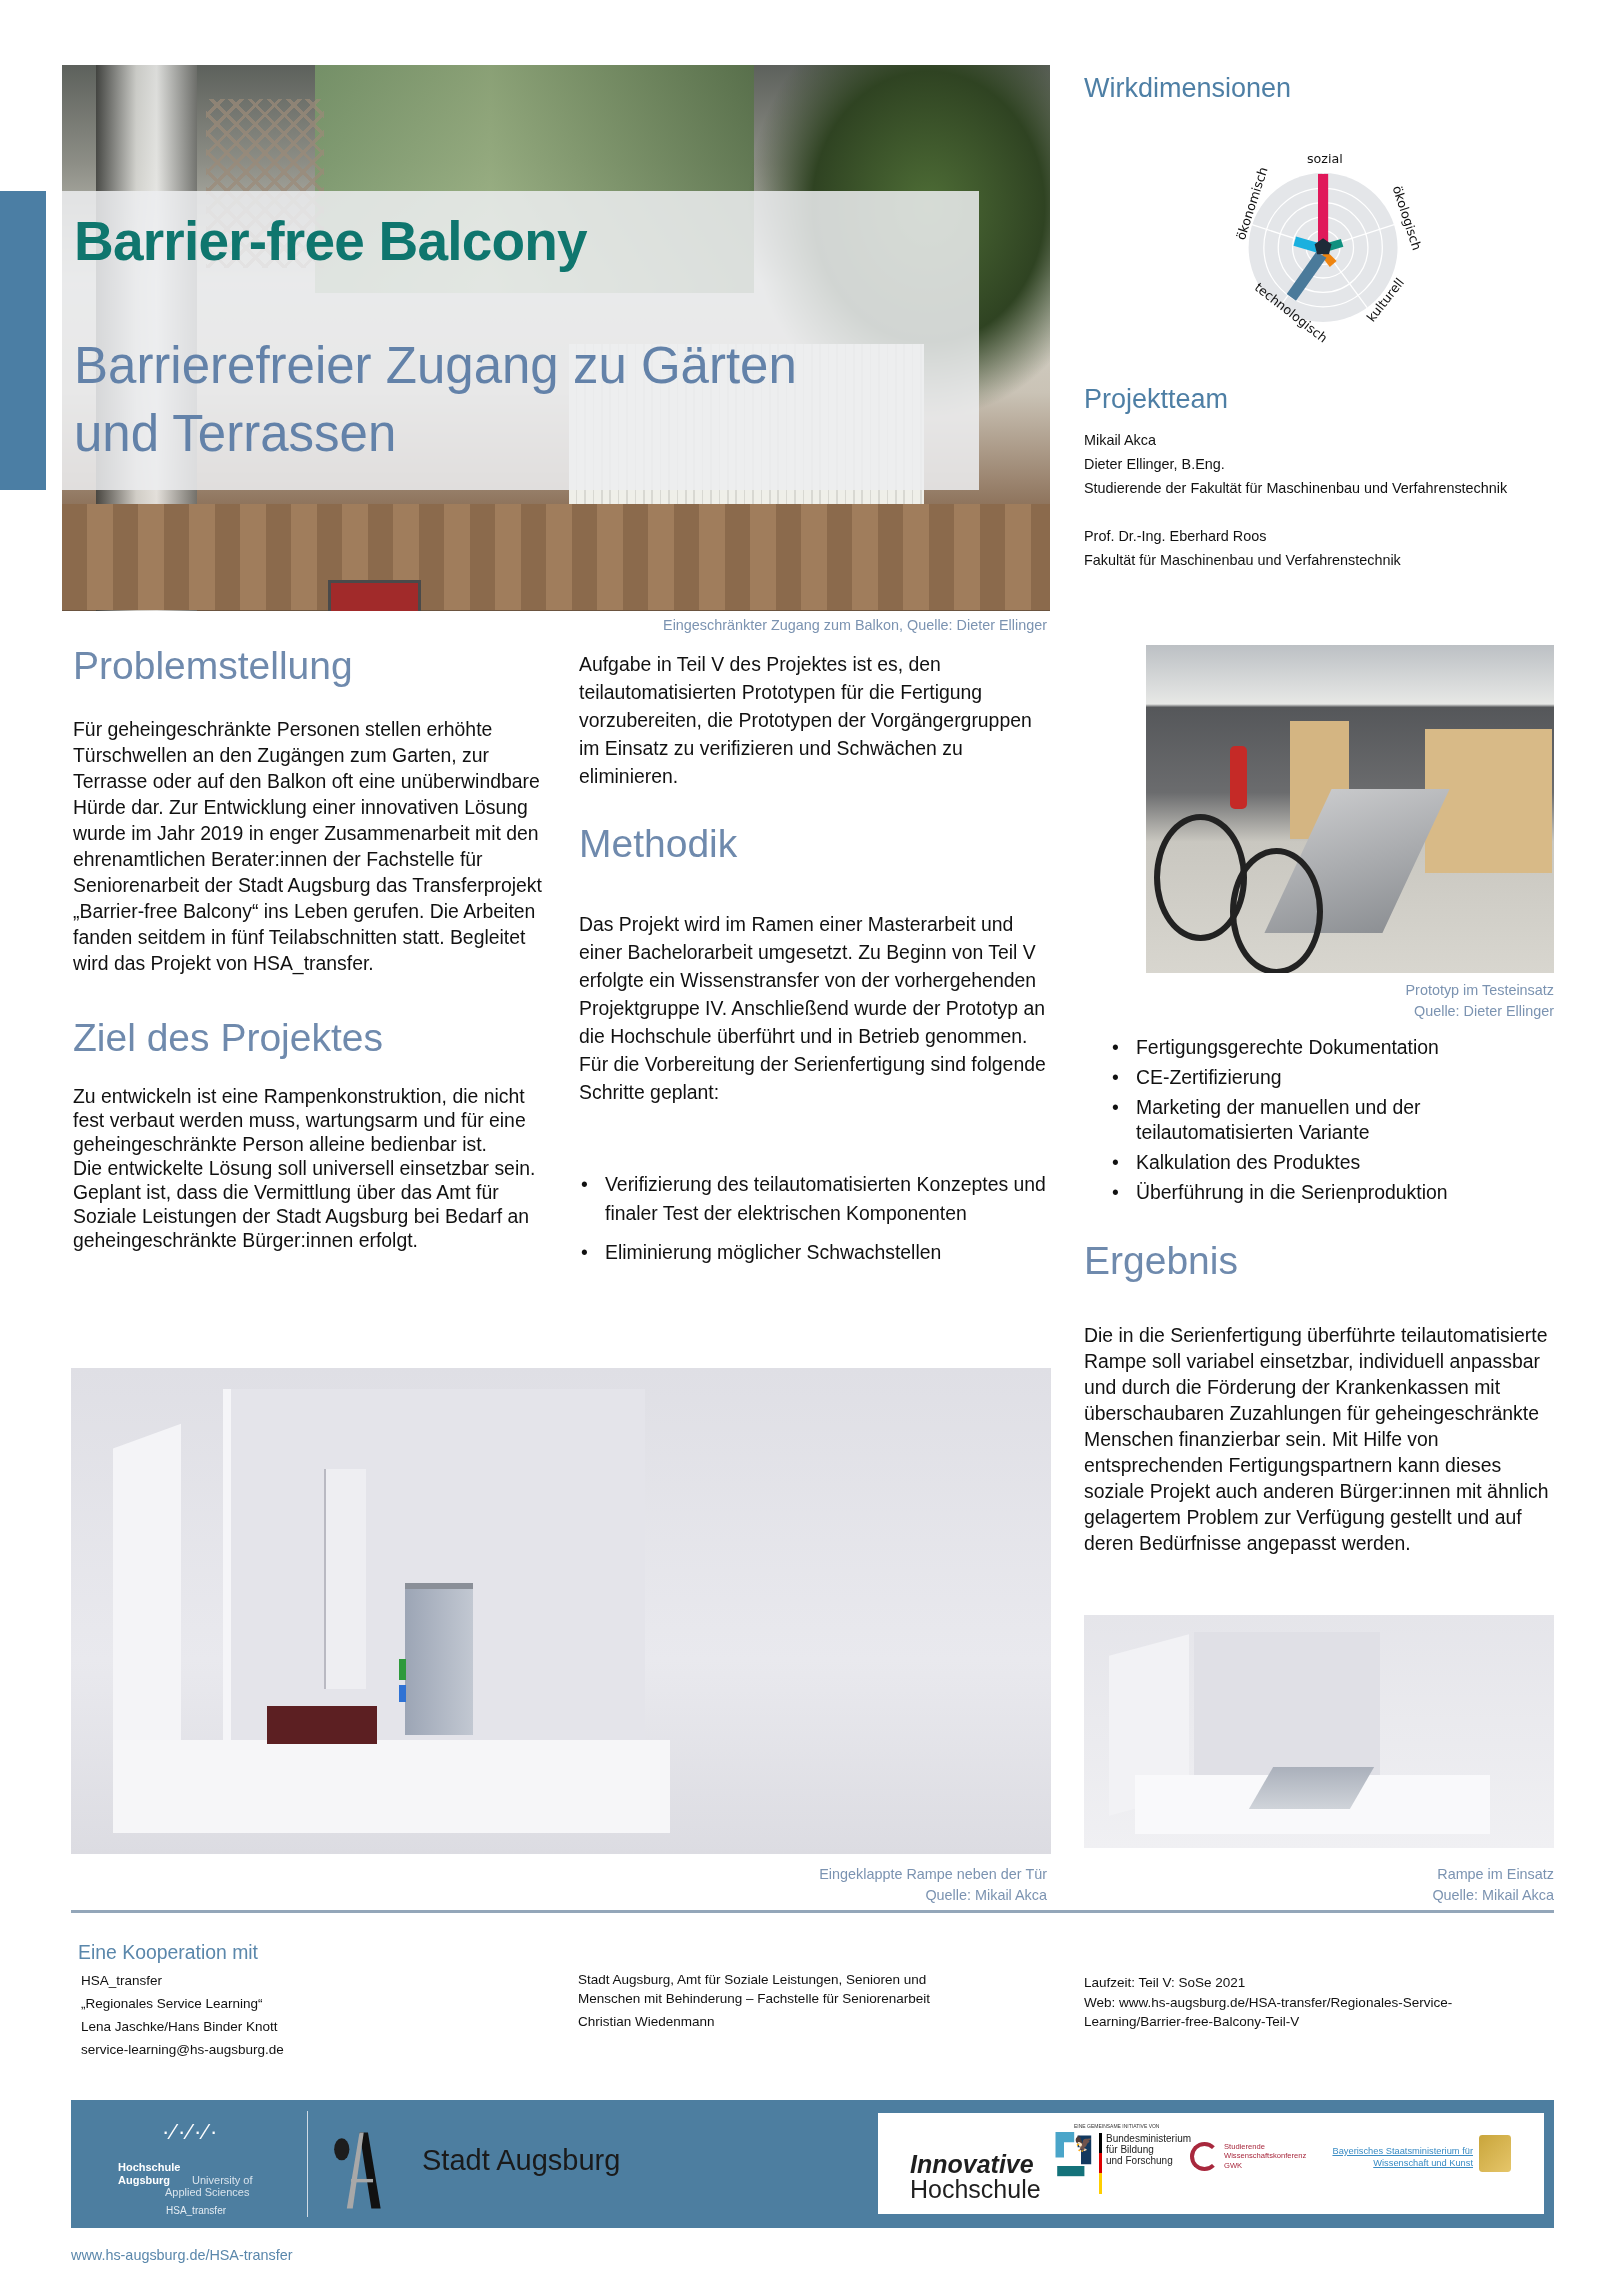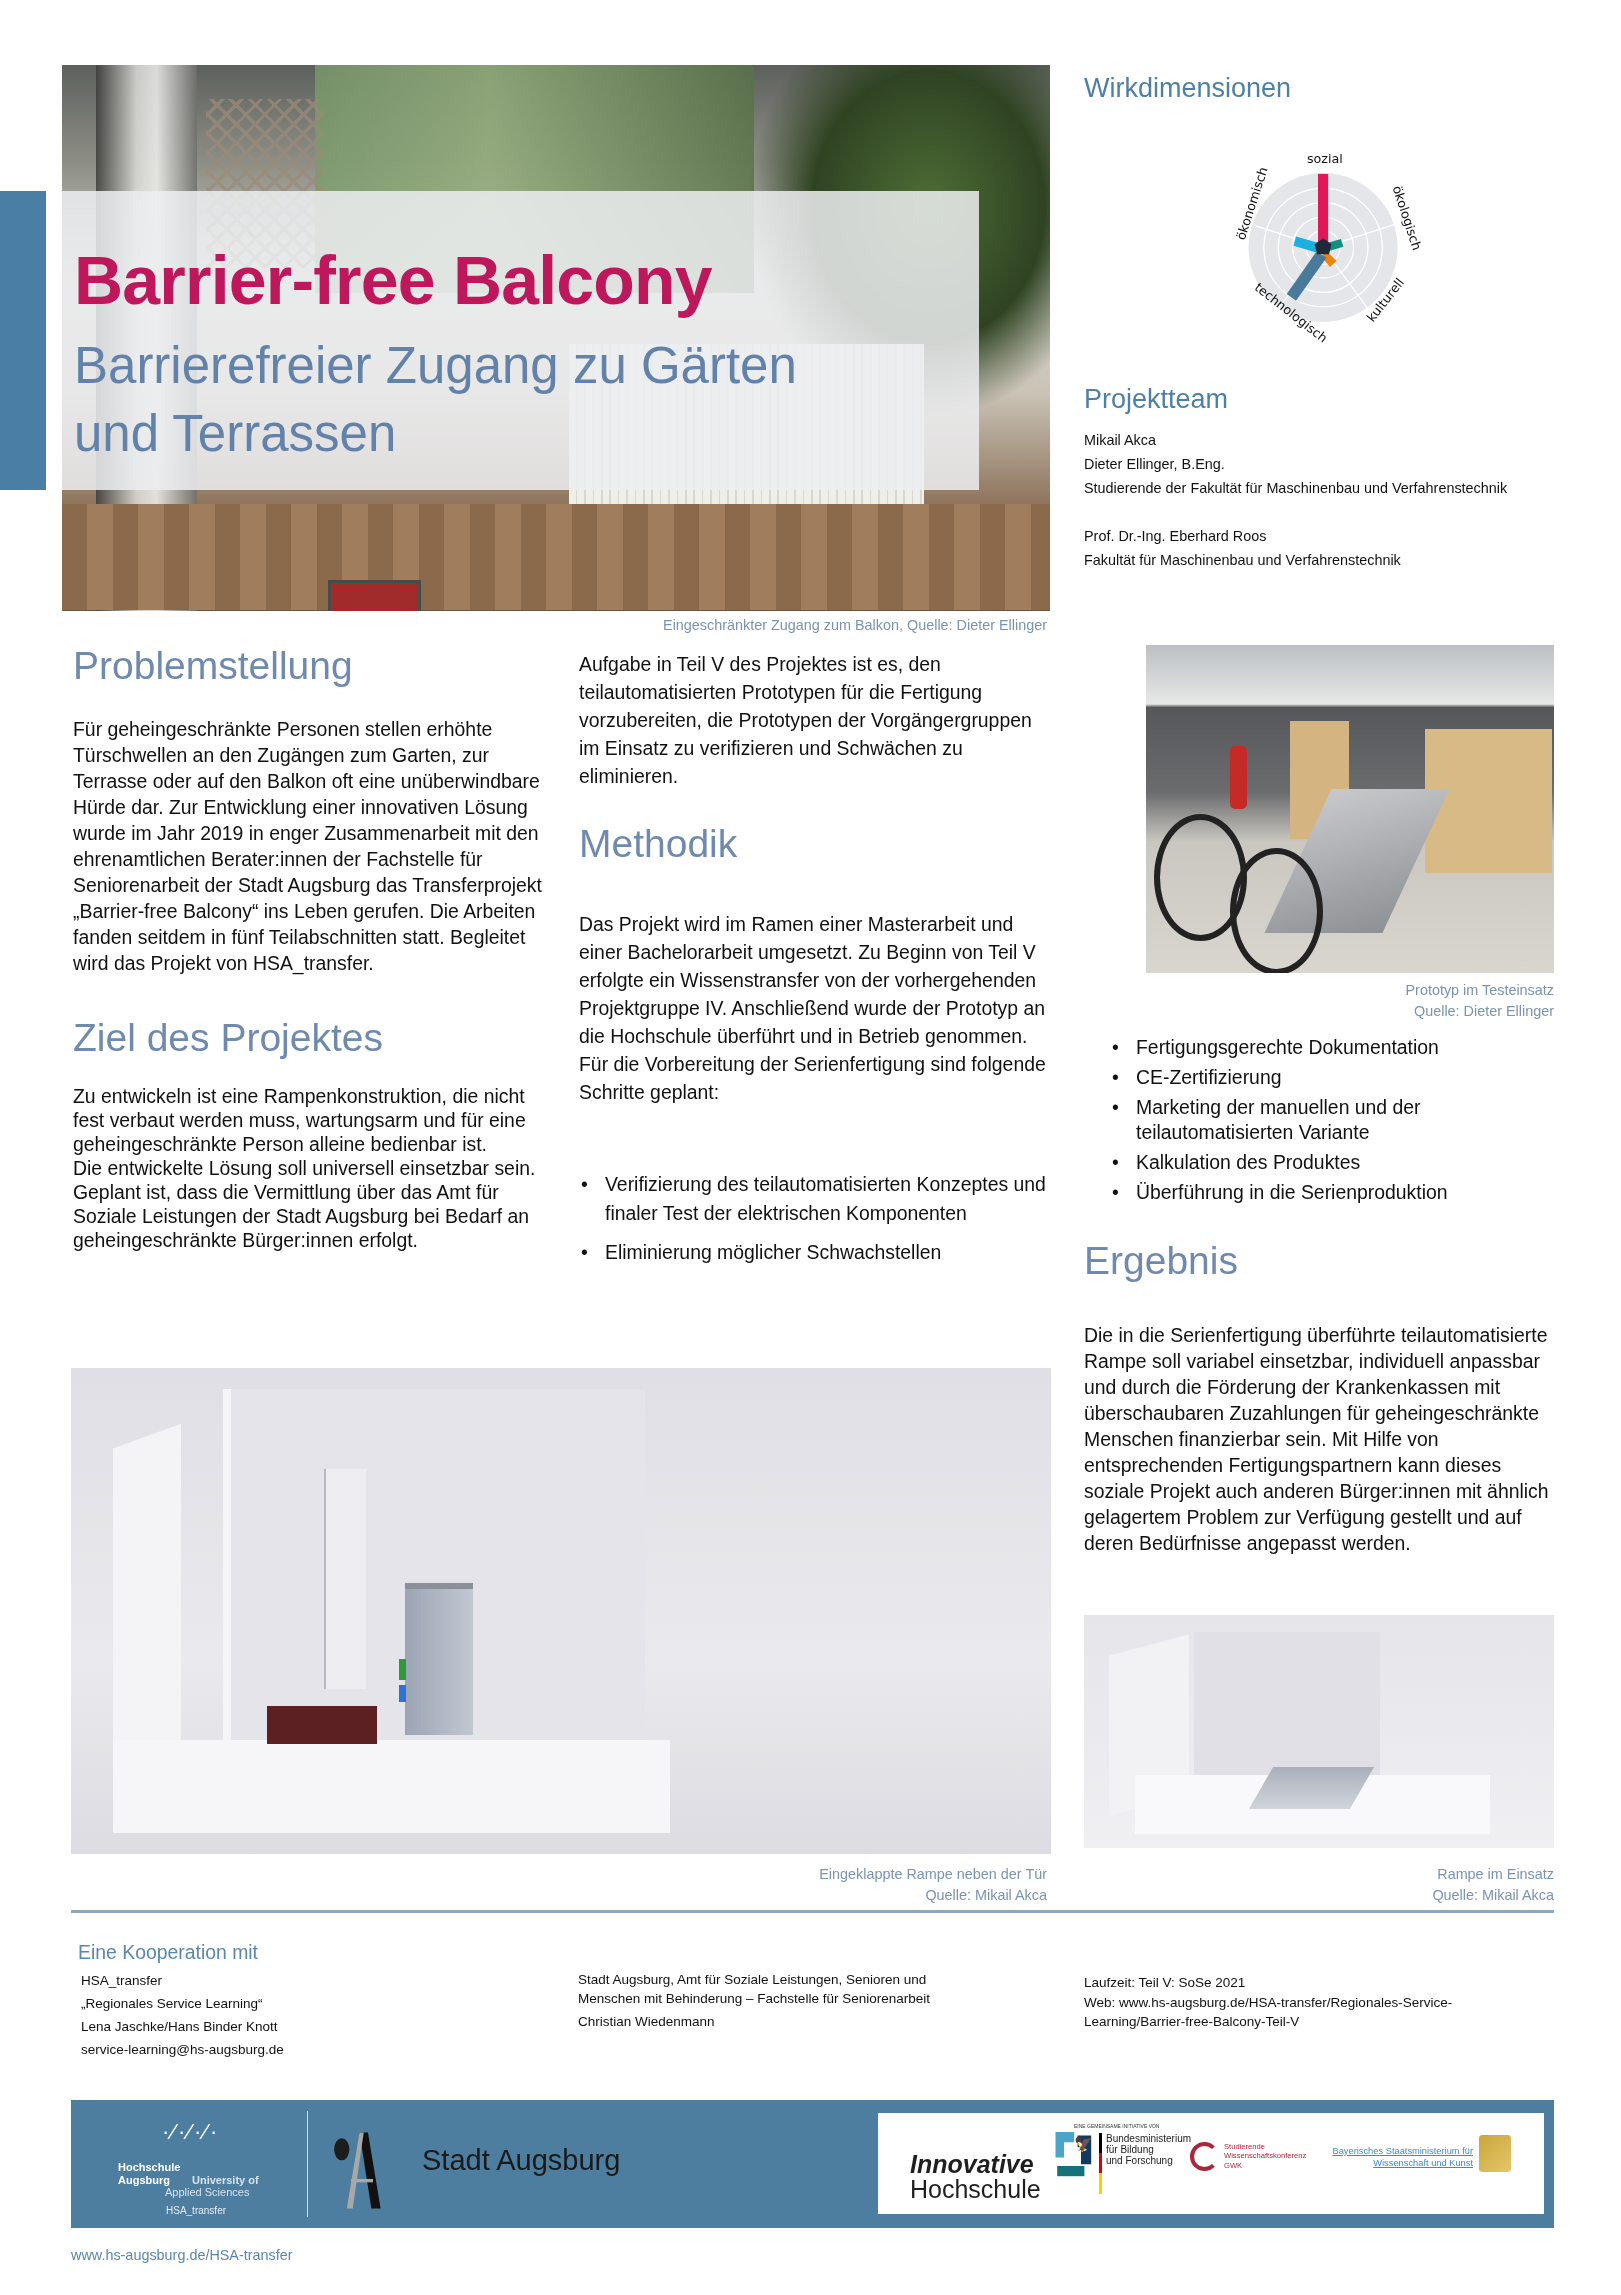--- a/index.html
+++ b/index.html
@@ -26,21 +26,21 @@
   .hero .radiator { position:absolute; left:507px; top:279px; width:355px; height:220px;
     background: repeating-linear-gradient(90deg,#efefe9 0 6.8px,#d8d8d2 6.8px 8.4px); }
   .hero .floor { position:absolute; left:0; top:439px; width:988px; height:106px;
     background: repeating-linear-gradient(90deg,#8b6a4c 0 25px,#a07d5c 25px 51px); }
   .hero .mat { position:absolute; left:266px; top:515px; width:93px; height:59px; background:#a12a2a; border:3.4px solid #4a4a4a; }
   .title-box {
     left: 62px; top: 191px; width: 917px; height: 299px;
     background: rgba(236, 237, 240, 0.86);
   }
   .title-accent { left: 0; top: 191px; width: 46px; height: 299px; background: #4b7ea4; }
-  .main-title { left: 74px; top: 209px; font-size: 68px; font-weight: bold; color: #be185d; letter-spacing: -0.8px; margin-top: 32px; }
+  .main-title { left: 74px; top: 209px; font-size: 55px; font-weight: bold; color: #0f766e; letter-spacing: -0.8px; }
   .sub-title { left: 74px; top: 332px; font-size: 51px; color: #6382a9; line-height: 68px; width: 895px; }
 
   
   .wirk-title { left: 1084px; top: 73px; font-size: 27px; color: #4e7fa5; }
   .radar { left: 1208px; top: 135px; width: 220px; height: 220px; }
   .team-title { left: 1084px; top: 384px; font-size: 27px; color: #4e7fa5; }
   .team-line { font-size: 14.4px; color: #111; line-height: 24px; }
 
   
   .photo-proto { left: 1146px; top: 645px; width: 408px; height: 328px; overflow:hidden;
@@ -236,21 +236,21 @@
   <div class="coop-line">Laufzeit: Teil V: SoSe 2021</div>
   <div class="coop-line" style="line-height:18.6px;">Web: www.hs-augsburg.de/HSA-transfer/Regionales-Service-</div>
   <div class="coop-line" style="line-height:18.6px;">Learning/Barrier-free-Balcony-Teil-V</div>
 </div>
 
 <div class="abs banner"></div>
 <div class="abs hsa-logo">
   <div style="position:absolute; left:91px; top:18.6px; font-size:22px; letter-spacing:2.5px; color:#fff;">·⁄·⁄·⁄·</div>
   <div style="position:absolute; left:47px; top:61px; font-size:11px; font-weight:bold; color:#fff; line-height:12.7px;">
     <div>Hochschule</div>
-    <div><span>Augsburg</span> <span style="font-weight:bold; color:#d8e3ec;padding-left:19px;">University of</span></div>
+    <div><span>Augsburg</span> <span style="font-weight:normal; color:#d8e3ec;padding-left:19px;">University of</span></div>
     <div style="font-weight:normal; color:#d8e3ec; padding-left:47px;">Applied Sciences</div>
   </div>
   <div style="position:absolute; left:95px; top:105px; font-size:10px; color:#e6edf3;">HSA_transfer</div>
 </div>
 <div class="abs divider-v"></div>
 <div class="abs" style="left:334px; top:2124px; width:51px; height:93px;">
   <svg width="51" height="93" viewBox="0 0 60 110">
     <ellipse cx="9" cy="30" rx="9" ry="13" fill="#1d1d1d"></ellipse>
     <polygon points="30,10 40,10 55,100 44,100" fill="#111"></polygon>
     <polygon points="30,10 35,10 22,100 15,100" fill="#a8a8a8"></polygon>

